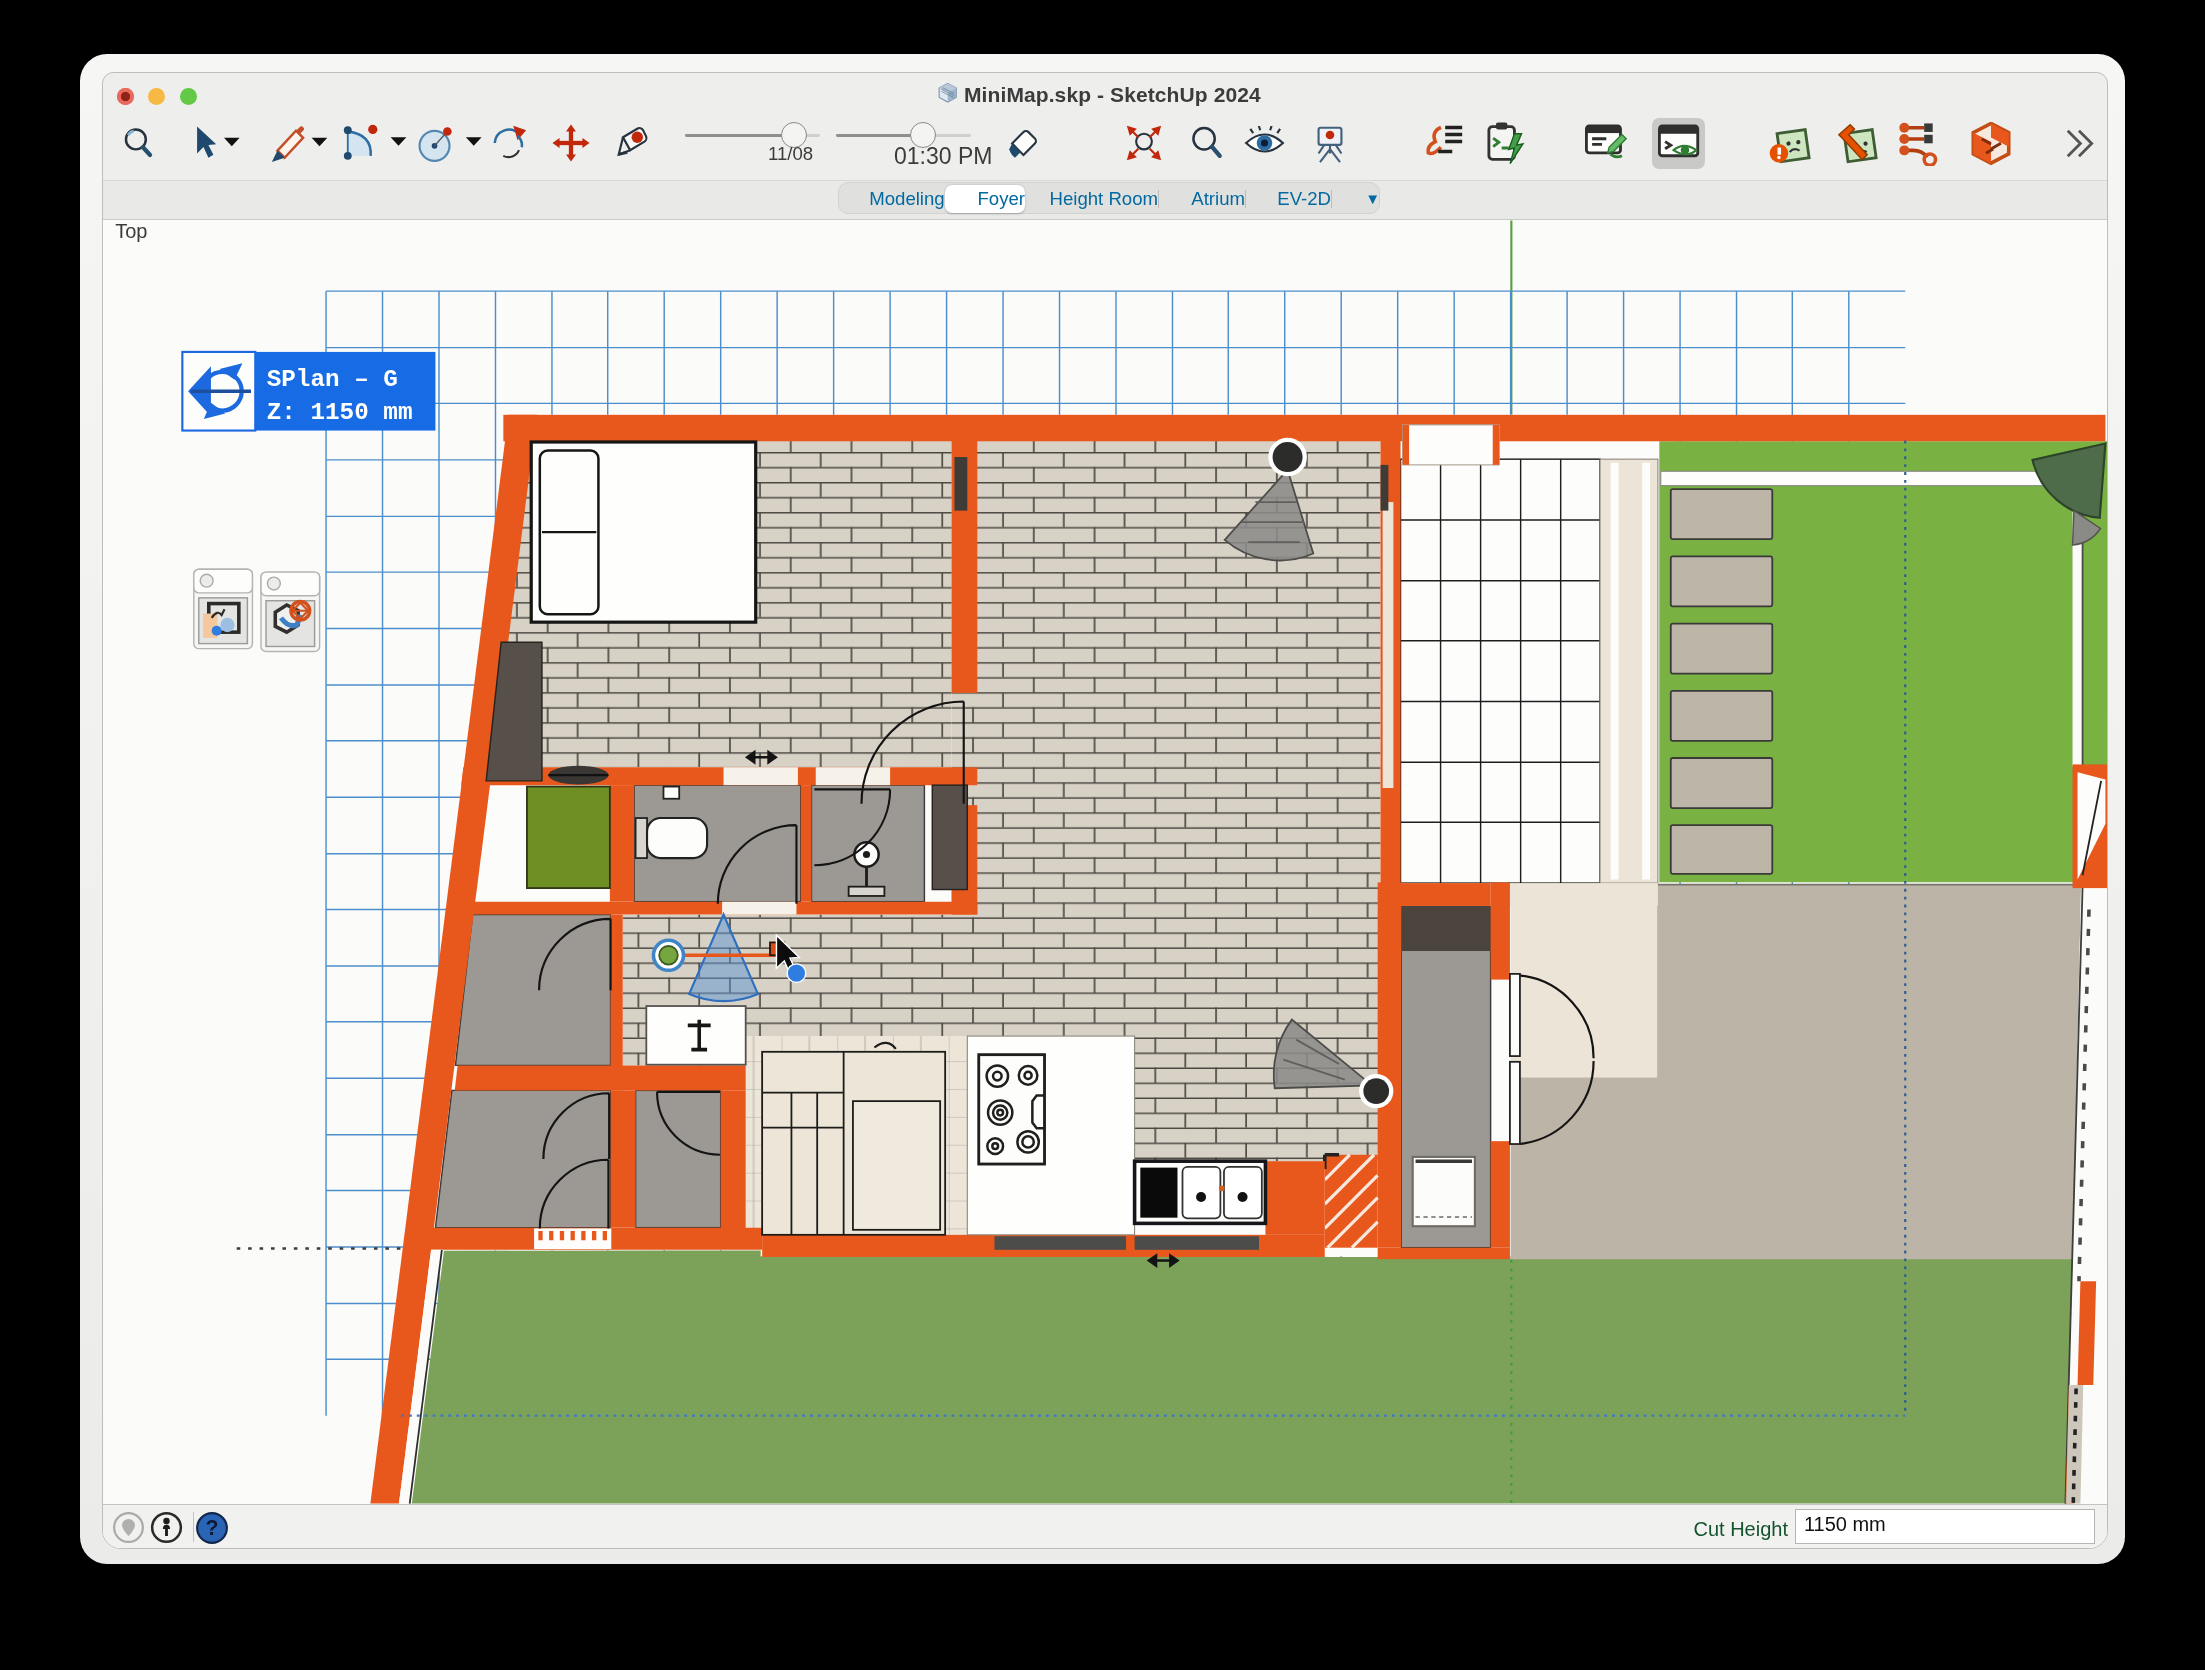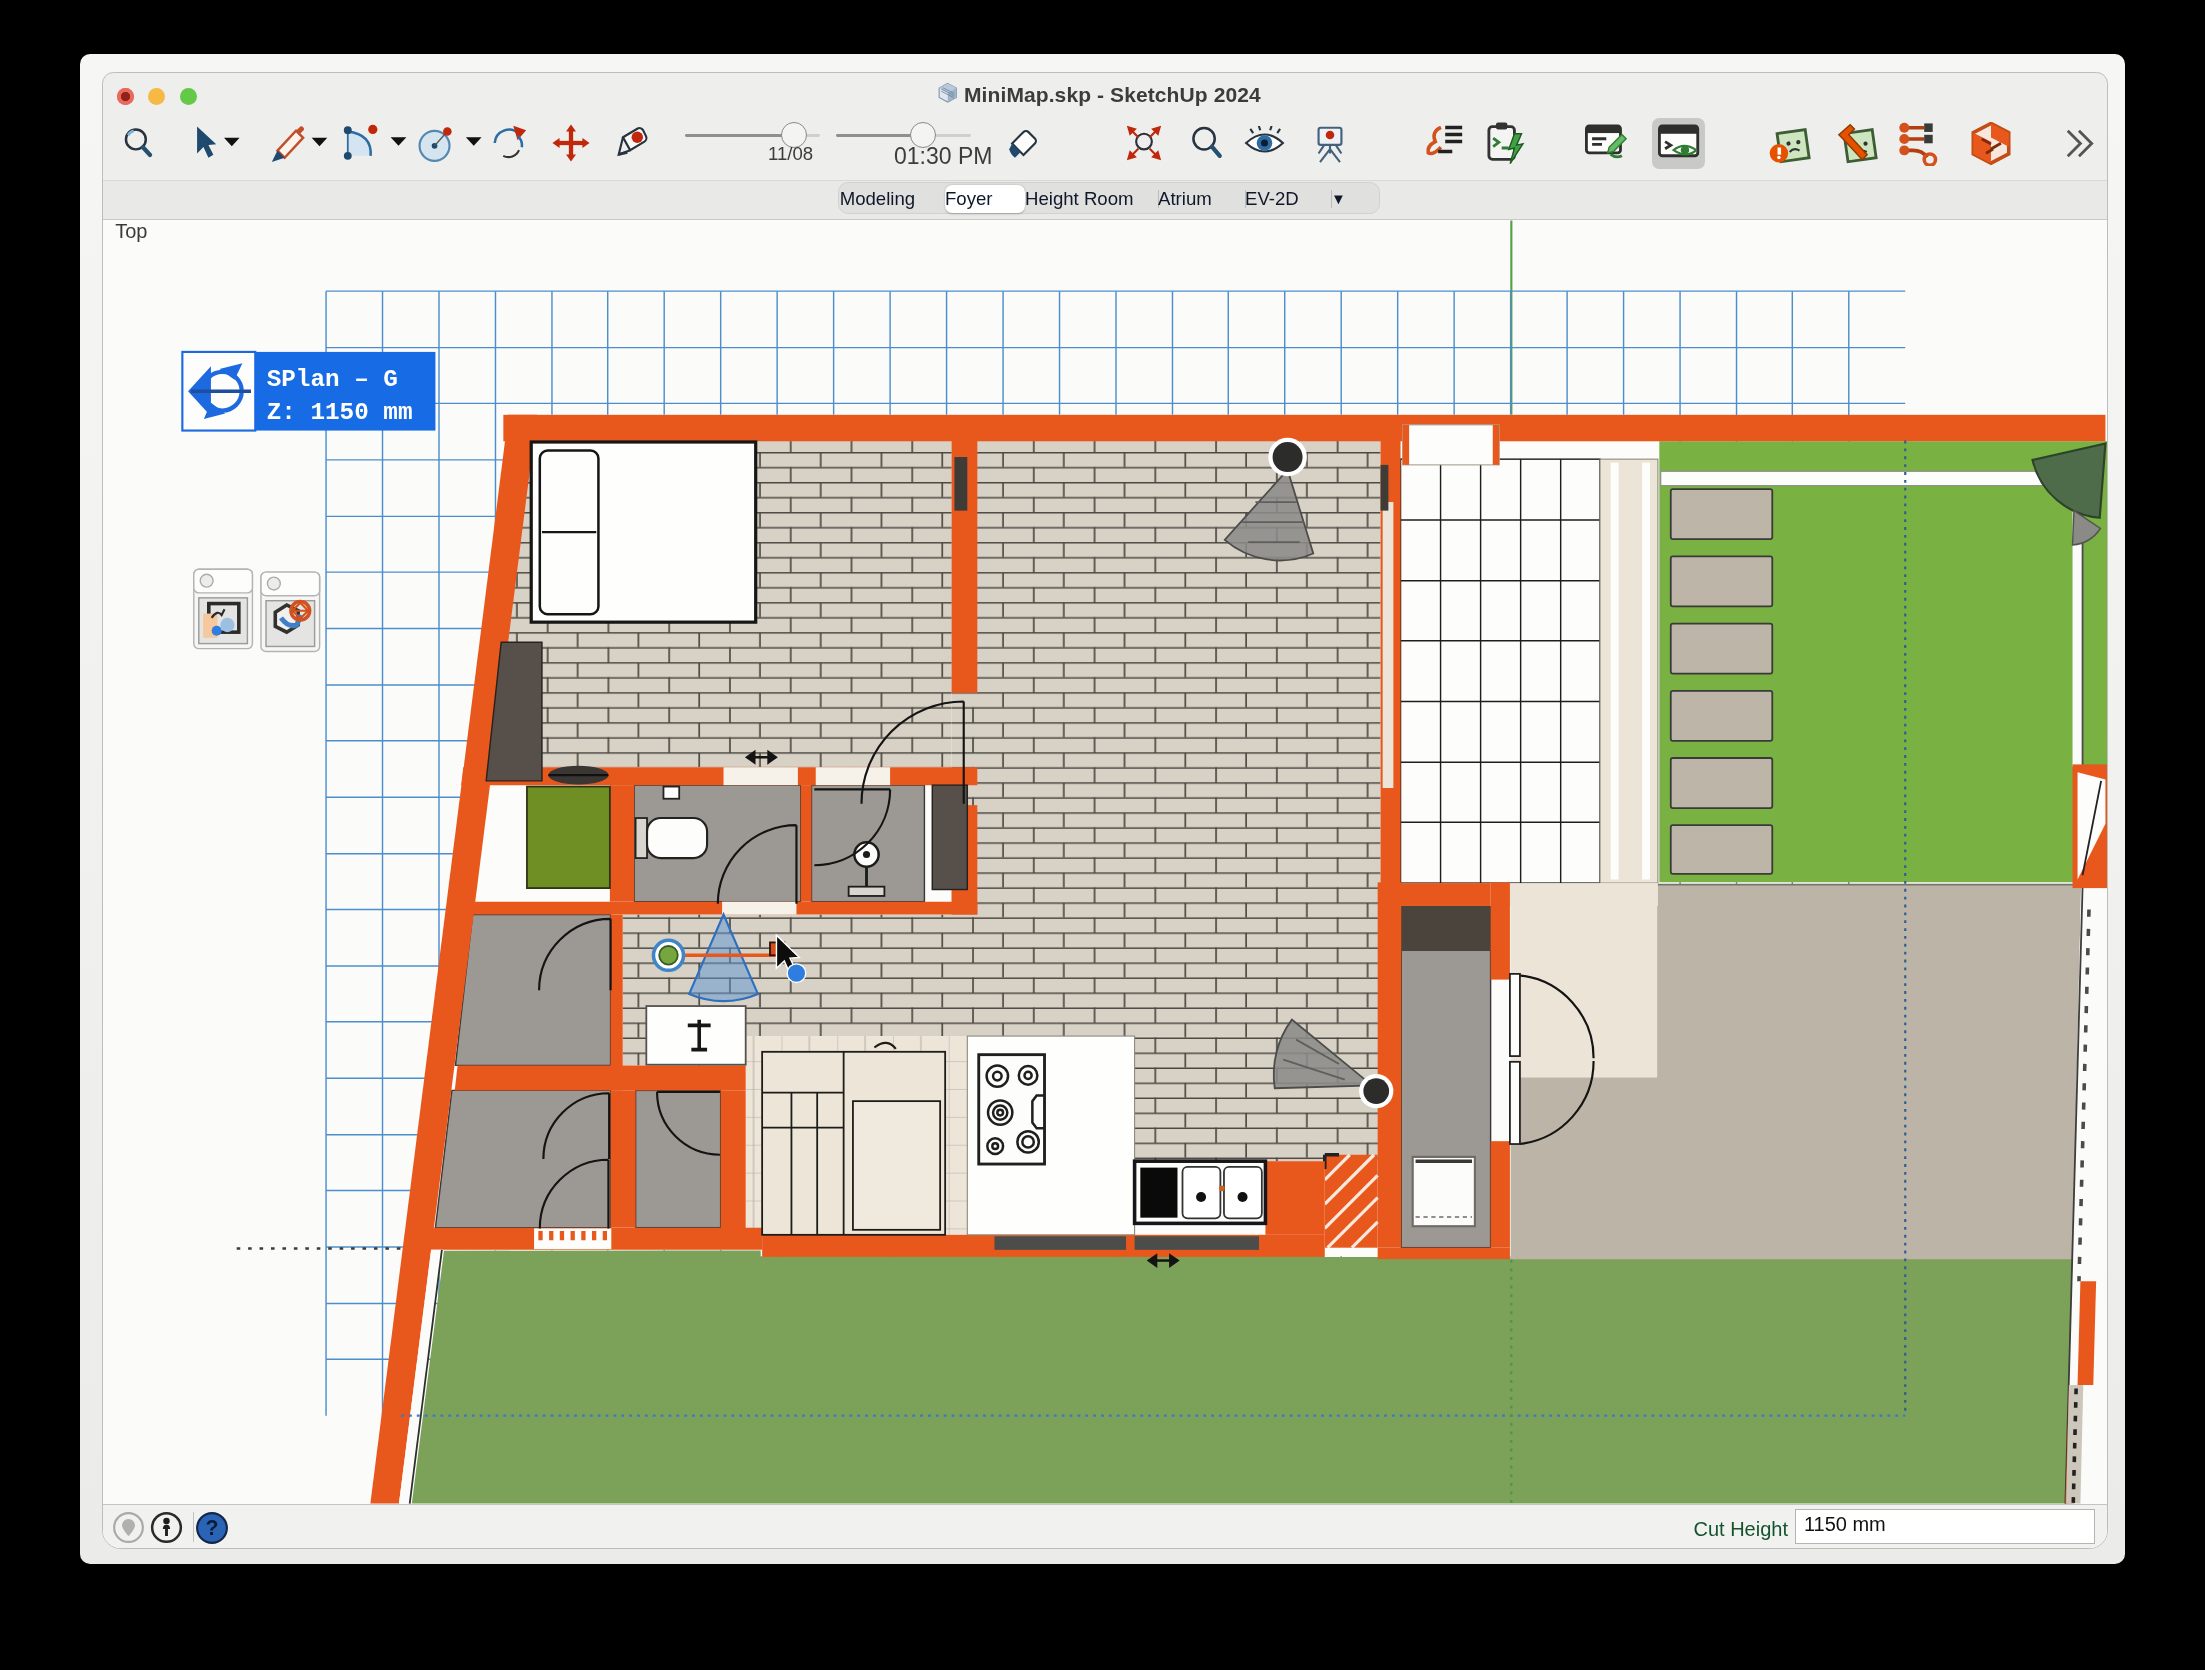--- a/index.html
+++ b/index.html
@@ -1,24 +1,24 @@
 <!DOCTYPE html>
 <html style="font-size:11.4px"><head><meta charset="utf-8"><style>
 html,body{margin:0;padding:0;background:#000;width:2205px;height:1670px;overflow:hidden}
 *{box-sizing:border-box;font-family:"Liberation Sans",sans-serif}
-#win{position:absolute;left:80px;top:54px;width:2045px;height:1510px;background:linear-gradient(180deg,#f6f6f5,#ebebea);border-radius:10px;box-shadow:0 21.5px 57px rgba(0,0,0,.7)}
+#win{position:absolute;left:80px;top:54px;width:2045px;height:1510px;background:linear-gradient(180deg,#f6f6f5,#ebebea);border-radius:27px;box-shadow:0 21.5px 57px rgba(0,0,0,.7)}
 #content{position:absolute;left:22px;top:18px;width:2006px;height:1477px;border-radius:11.4px 11.4px 18.6px 18.6px;border:0.7px solid #bdbdbb;background:#eeeeec;overflow:hidden}
 #titlebar{position:absolute;left:0;top:0;width:100%;height:39px}
 .tl{position:absolute;top:15px;width:17px;height:17px;border-radius:50%}
 #ttext{position:absolute;top:10px;left:861px;font-size:21px;font-weight:bold;color:#3c3c3c;letter-spacing:0.1px}
 #toolbar{position:absolute;left:0;top:39px;width:100%;height:67px}
 .ti{position:absolute;top:0}
 #tabrow{position:absolute;left:0;top:107px;width:100%;height:40px;background:#e9e9e7;border-bottom:0.7px solid #c9c9c7;border-top:0.7px solid #d8d8d6}
 #tabbar{position:absolute;left:735px;top:0.7px;width:542px;height:32px;background:#e0e0de;border:0.7px solid #d2d2d0;border-radius:10px}
-.tab{position:absolute;top:0;height:32px;line-height:32px;font-size:18.6px;color:#0f172a;text-align:left;white-space:nowrap}
+.tab{position:absolute;top:0;height:32px;line-height:32px;font-size:18.6px;color:#0369a1;text-align:right;white-space:nowrap}
 .tsep{position:absolute;top:7.2px;width:0.7px;height:18px;background:#bcbcba}
 #pill{position:absolute;left:106px;top:2.1px;width:80px;height:28px;background:#fff;border-radius:7.2px;box-shadow:0 0.7px 2.1px rgba(0,0,0,.25)}
 #canvas{position:absolute;left:0;top:147px;width:2006px;height:1388px;background:#fbfbfa}
 #status{position:absolute;left:0;top:1431px;width:100%;height:46px;background:#f1f1ef;border-top:0.7px solid #c4c4c2}
 .sic{position:absolute;top:5.7px}
 #stext{position:absolute;left:137px;top:11.4px;font-size:20px;color:#1c1c1c;white-space:nowrap}
 .key{display:inline-block;width:26.5px;height:26.5px;border-radius:5.7px;background:linear-gradient(180deg,#85aad4,#3c69a4);border:0.7px solid #2e4f7d;vertical-align:-5.7px;color:#fff;text-align:center;line-height:25px;font-size:19.3px;font-weight:bold;margin:0 2.1px;text-shadow:0 0 1.1px #fff}
 #cutlab{position:absolute;right:319px;top:13px;font-size:20px;color:#14532d}
 #cutfield{position:absolute;left:1692px;top:4.3px;width:300px;height:35px;background:#fff;border:0.7px solid #b5b5b3;font-size:20px;color:#111;line-height:29px;padding-left:7.9px}
 </style></head><body>

